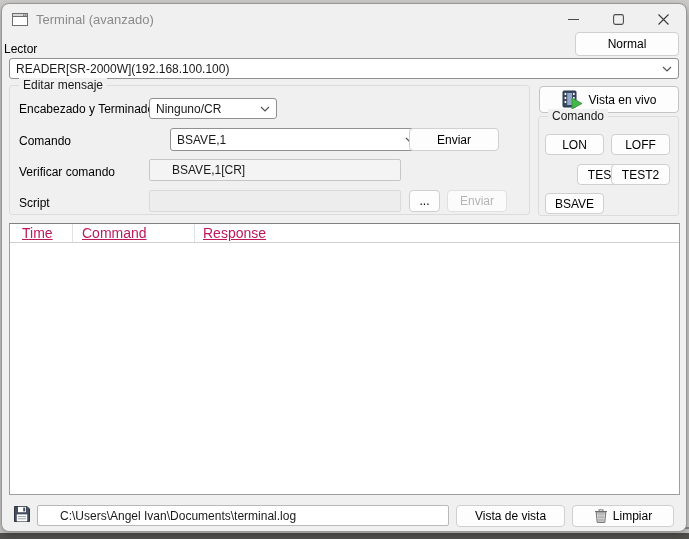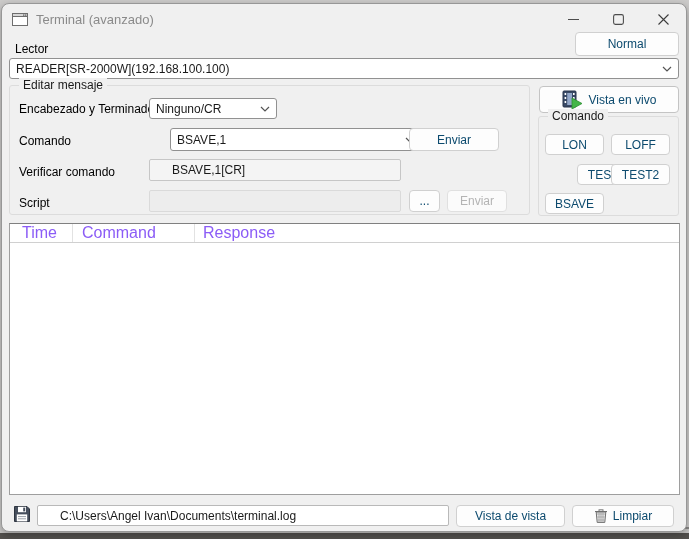--- a/index.html
+++ b/index.html
@@ -29,21 +29,21 @@
   .app-icon { margin-left: 10px; width:16px; height:16px; display:flex; align-items:center; justify-content:center; }
   .title-text { margin-left: 8px; font-size: 13px; color: var(--title_text,#8a8a8a); }
   .caption-btns { position:absolute; right:0; top:0; height:30px; display:flex; }
   .cap-btn { width:45px; height:30px; display:flex; align-items:center; justify-content:center; }
 
   
   .btn {
     position:absolute; background: var(--button_bg,#fdfdfd);
     border: 1px solid var(--button_border,#d0d0d0); border-radius: 4px;
     display:flex; align-items:center; justify-content:center;
-    font-size: 12px; color:#0c4a6e; cursor: default;
+    font-size: 12px; color:#000000; cursor: default;
   }
   .btn.disabled { color: var(--disabled_text,#b4b4b4); background:#fbfbfb; border-color:#e0e0e0; }
   .combo {
     position:absolute; background:#fff; border:1px solid var(--combo_border,#919191);
     border-radius:3px; display:flex; align-items:center; padding:0 6px; font-size:12px;
   }
   .combo .chev { margin-left:auto; display:flex; align-items:center; }
   .field {
     position:absolute; border:1px solid #c6c6c6; background:#f4f4f4;
     display:flex; align-items:center; padding:0 22px; font-size:12px; border-radius:2px;
@@ -53,21 +53,21 @@
 
   .group { position:absolute; border:1px solid #dcdcdc; border-radius:3px; }
   .group-legend { position:absolute; top:-8px; left:9px; background:var(--window_bg,#f0f0f0); padding:0 4px; font-size:12px; }
 
   
   .log-table {
     position:absolute; left:7px; top:219px; width:671px; height:272px;
     background:#fff; border:1px solid #9e9e9e; border-top-color:#808080;
   }
   .log-header { display:flex; height:19px; border-bottom:1px solid #d0d0d0; background:#fff; }
-  .log-header .hcell { border-right:1px solid #e2e2e2; display:flex; align-items:center; font-size:16px; color:#8b5cf6; }
+  .log-header .hcell { border-right:1px solid #e2e2e2; display:flex; align-items:center; font-size:14px; color:#be185d;text-decoration:underline; }
   .hcell.c-time { width:63px; padding-left:12px; }
   .hcell.c-cmd { width:122px; padding-left:9px; }
   .hcell.c-resp { flex:1; padding-left:8px; border-right:none; }
   .log-body { height:251px; background:#fff; }
 
   
   .save-btn { position:absolute; left:10px; top:500px; width:20px; height:20px; display:flex; align-items:center; justify-content:center; }
   .path-field { left:35px; top:501px; width:412px; height:21px; background:#fff; border-color:#b9b9b9; }
   svg { display:block; }
 </style>
@@ -105,21 +105,21 @@
             <path d="M0.5 0.5 L10.5 10.5 M10.5 0.5 L0.5 10.5" stroke="#3c3c3c" stroke-width="1.1"></path>
           </svg>
       </div>
     </div>
   </div>
 
   <div class="btn" style="left:573px; top:28px; width:104px; height:24px;">
     <span>Normal</span>
   </div>
 
-  <div class="label" style="left:13px; top:38px;">Lector</div>
+  <div class="label" style="left:2px; top:38px;">Lector</div>
   <div class="combo" style="left:7px; top:54px; width:670px; height:21px;">
     <span>READER[SR-2000W](192.168.100.100)</span>
     <span class="chev">
       <svg width="10" height="6" viewBox="0 0 10 6">
           <polyline points="1,1 5,5 9,1" fill="none" stroke="#555" stroke-width="1.2"></polyline>
         </svg>
     </span>
   </div>
 
   <div class="group" style="left:7px; top:81px; width:521px; height:130px;">

